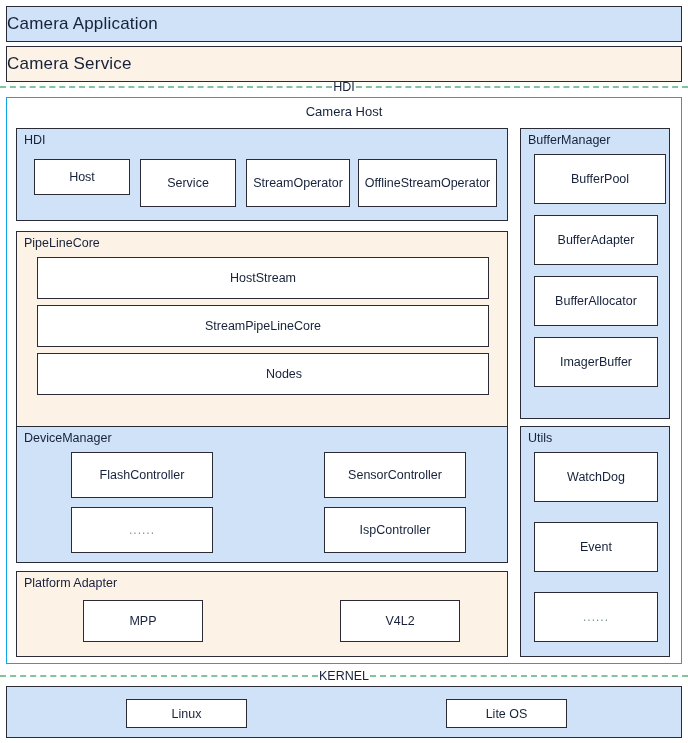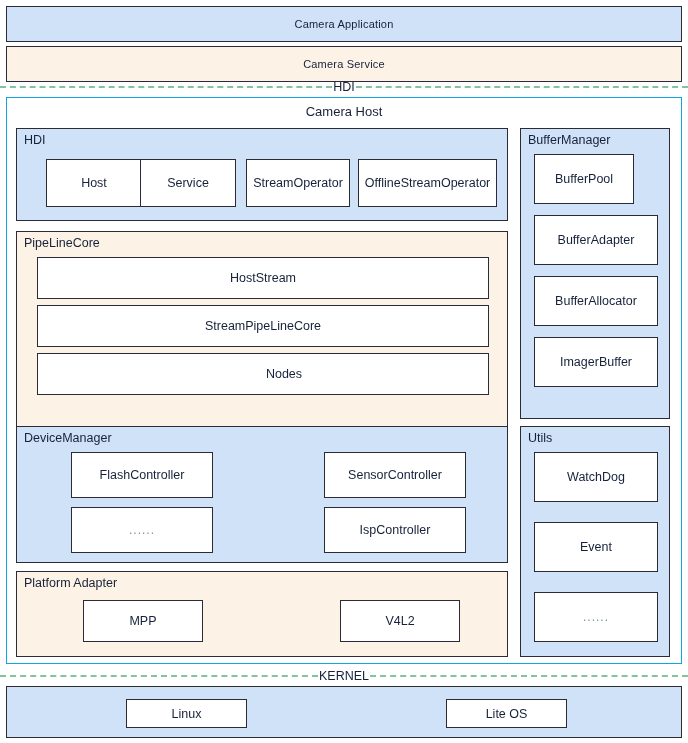--- a/index.html
+++ b/index.html
@@ -19,22 +19,21 @@
     background: #ffffff;
     overflow: hidden;
   }
   
   .abs { position: absolute; box-sizing: border-box; }
 
   .band {
     border: 1px solid #2b2b38;
     display: flex;
     align-items: center;
-    justify-content: center;
-    font-size: 11px;
+    font-size: 17px;
     letter-spacing: .2px;
   }
   .blue  { background: #cfe2f7; }
   .cream { background: #fdf2e6; }
   .plain { background: #ffffff; }
 
   
   .group {
     border: 1px solid #2b2b38;
   }
@@ -121,21 +120,21 @@
     <span class="line"></span>
   </div>
 
   <div class="abs plain" style="left:6px; top:97px; width:676px; height:567px; border:1px solid #0ea5e9;">
 
     <div class="host-title">Camera Host</div>
 
     <div class="group abs blue" style="left:9px; top:30px; width:492px; height:93px;">
       <span class="grp-title">HDI</span>
 
-      <div class="node" style="left:17px; top:30px; width:96px; height:48px;margin-left:12px;">
+      <div class="node" style="left:17px; top:30px; width:96px; height:36px;">
         <span>Host</span>
       </div>
       <div class="node" style="left:123px; top:30px; width:96px; height:48px;">
         <span>Service</span>
       </div>
       <div class="node" style="left:229px; top:30px; width:104px; height:48px;">
         <span>StreamOperator</span>
       </div>
       <div class="node" style="left:341px; top:30px; width:139px; height:48px;">
         <span>OfflineStreamOperator</span>
@@ -180,21 +179,21 @@
         <span>MPP</span>
       </div>
       <div class="node" style="left:323px; top:28px; width:120px; height:42px;">
         <span>V4L2</span>
       </div>
     </div>
 
     <div class="group abs blue" style="left:513px; top:30px; width:150px; height:291px;">
       <span class="grp-title">BufferManager</span>
 
-      <div class="node" style="left:13px; top:25px; width:100px; height:50px;">
+      <div class="node" style="left:13px; top:25px; width:132px; height:50px;">
         <span>BufferPool</span>
       </div>
       <div class="node" style="left:13px; top:86px; width:124px; height:50px;">
         <span>BufferAdapter</span>
       </div>
       <div class="node" style="left:13px; top:147px; width:124px; height:50px;">
         <span>BufferAllocator</span>
       </div>
       <div class="node" style="left:13px; top:208px; width:124px; height:50px;">
         <span>ImagerBuffer</span>

